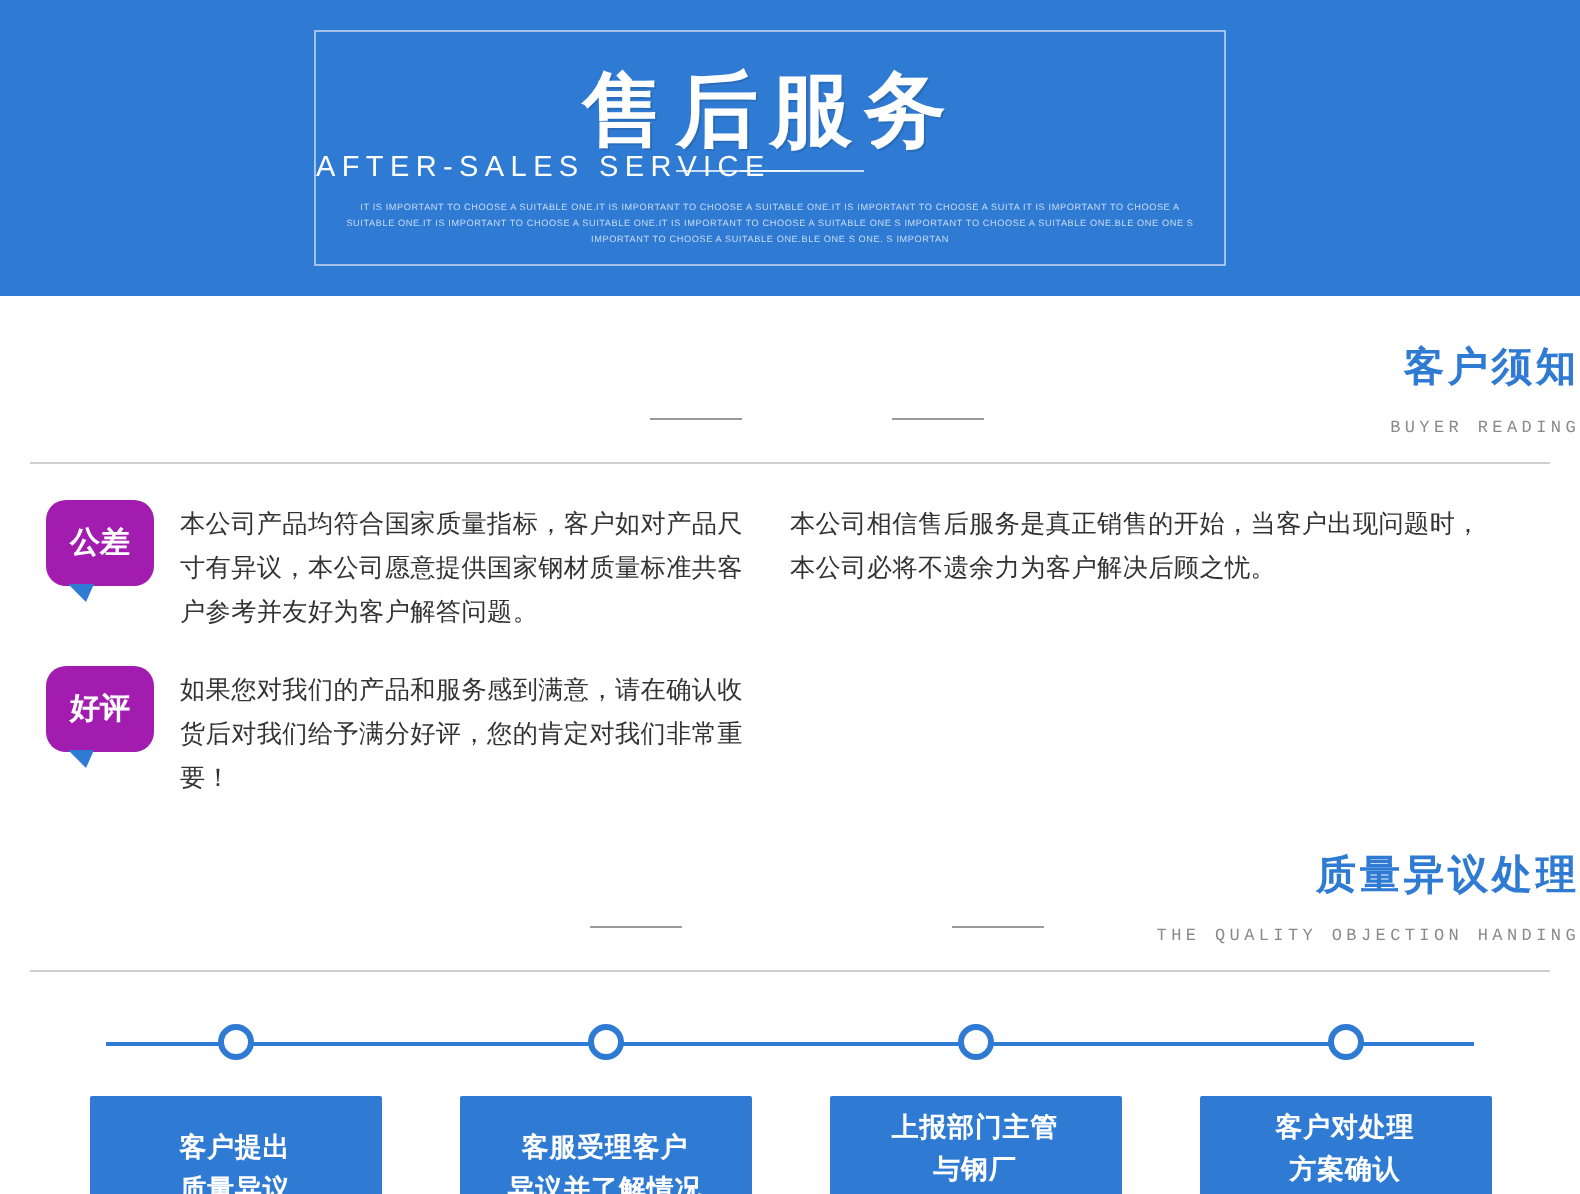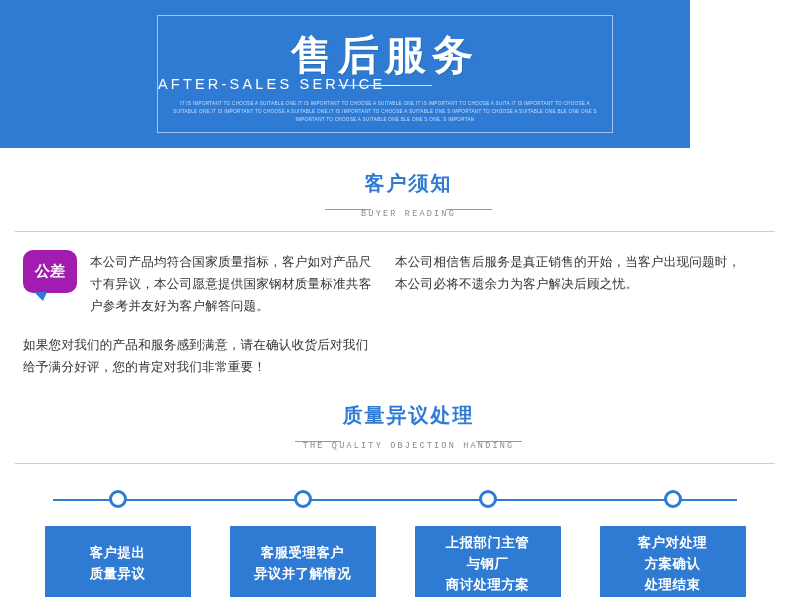--- a/index.html
+++ b/index.html
@@ -10,21 +10,21 @@
     width: 790px;
     height: 597px;
     background: #ffffff;
     font-family: "Liberation Sans", sans-serif;
     overflow: hidden;
   }
 
   
   .banner {
     position: relative;
-    width: 690px;
+    width: 790px;
     height: 148px;
     background: #2f7bd4;
     box-sizing: border-box;
   }
   .banner-frame {
     position: absolute;
     left: 157px;
     top: 15px;
     width: 456px;
     height: 118px;
@@ -73,21 +73,21 @@
     color: rgba(255,255,255,0.72);
     font-size: 4.6px;
     line-height: 8px;
     letter-spacing: 0.3px;
     padding: 0 14px;
     box-sizing: border-box;
   }
 
   
   .section-head {
-    text-align: center;
+    text-align: right;
     margin-top: 22px;
     padding-left: 27px;
   }
   .section-head .zh {
     color: #2f7bd4;
     font-size: 20px;
     font-weight: bold;
     letter-spacing: 2px;
     font-family: "DejaVu Sans", "Liberation Sans", sans-serif;
   }
@@ -250,20 +250,21 @@
 
 <div class="notice-grid">
   <div class="notice-item">
     <div class="bubble">公差</div>
     <div class="notice-text">本公司产品均符合国家质量指标，客户如对产品尺寸有异议，本公司愿意提供国家钢材质量标准共客户参考并友好为客户解答问题。</div>
   </div>
   <div class="notice-item">
     <div class="notice-text">本公司相信售后服务是真正销售的开始，当客户出现问题时，本公司必将不遗余力为客户解决后顾之忧。</div>
   </div>
   <div class="notice-item">
+    <div class="bubble">好评</div>
     <div class="notice-text">如果您对我们的产品和服务感到满意，请在确认收货后对我们给予满分好评，您的肯定对我们非常重要！</div>
   </div>
 </div>
 
 <div class="section-head" style="margin-top:8px;">
   <div class="zh">质量异议处理</div>
   <div class="en-row">
     <span class="head-rule" style="left:268px;"></span>
     <span class="en">THE QUALITY OBJECTION HANDING</span>
     <span class="head-rule" style="right:268px;"></span>

